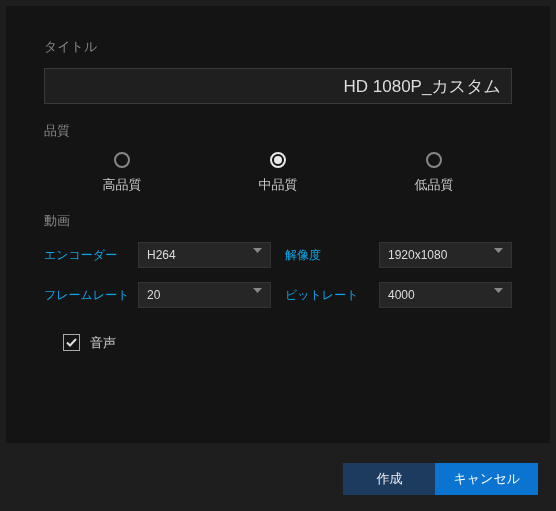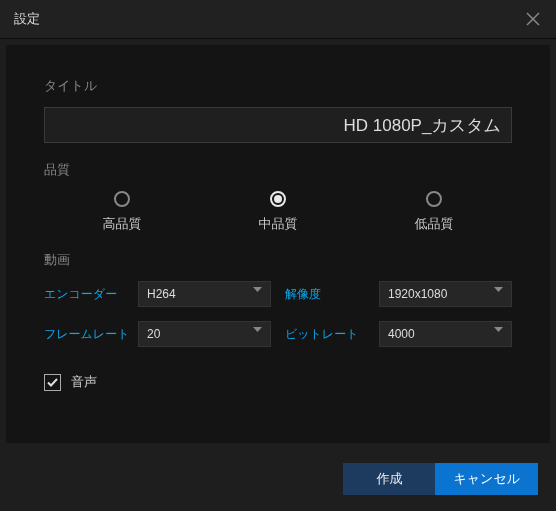--- a/index.html
+++ b/index.html
@@ -112,23 +112,24 @@
       font-size: 12px;
       padding: 5px 8px;
       display: flex;
       justify-content: space-between;
       cursor: pointer;
       min-width: 0;
     }
     .select .chev { flex-shrink: 0; margin-left: 6px; }
     .checkbox-row {
       display: flex;
-      align-items: flex-end;
+      align-items: flex-start;
       gap: 10px;
       margin-top: 26px;
+      margin-left: 19px;
     }
     .checkbox {
       width: 17px;
       height: 17px;
       border: 1.5px solid #aaa;
       display: flex;
       align-items: center;
       justify-content: center;
       cursor: pointer;
     }
@@ -148,29 +149,20 @@
       color: #eee;
       text-align: center;
     }
     .btn-secondary { background: #1d3a5f; }
     .btn-primary { background: #0b74d1; color: #fff; font-weight: 500; }
   </style>
 </head>
 <body>
 
 <div class="dialog">
-  <div class="header">
-    <span class="header-title">設定</span>
-    <button class="close-btn">
-      <svg width="14" height="14" viewBox="0 0 14 14" fill="none" stroke-width="1.5">
-          <line x1="1" y1="1" x2="13" y2="13"></line>
-          <line x1="13" y1="1" x2="1" y2="13"></line>
-        </svg>
-    </button>
-  </div>
 
   <div class="content">
     <div class="section-label">タイトル</div>
     <input class="text-input" value="HD 1080P_カスタム" style="">
 
     <div class="section-label">品質</div>
     <div class="radio-row">
       <div class="radio-item">
         <span class="radio-outer">
             <span class="radio-inner"></span>

